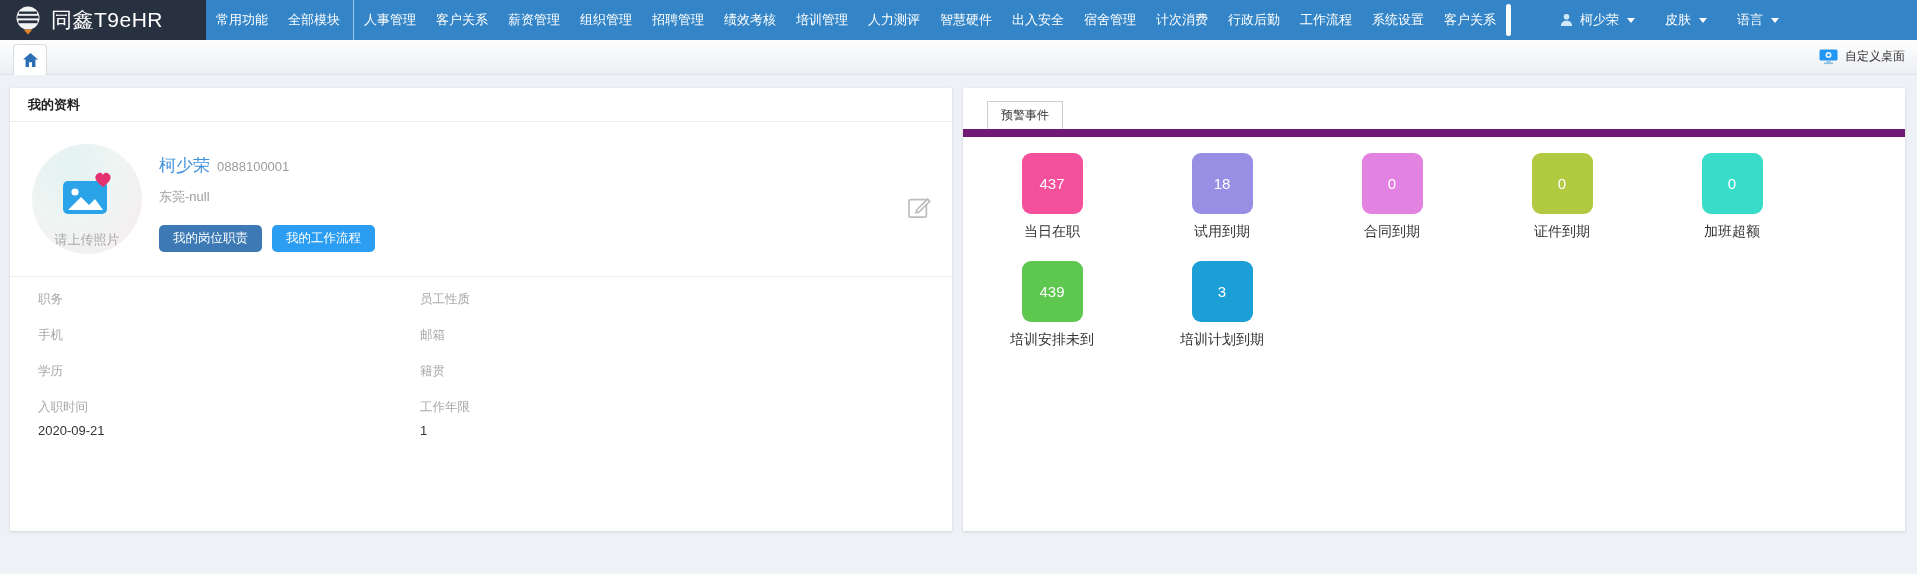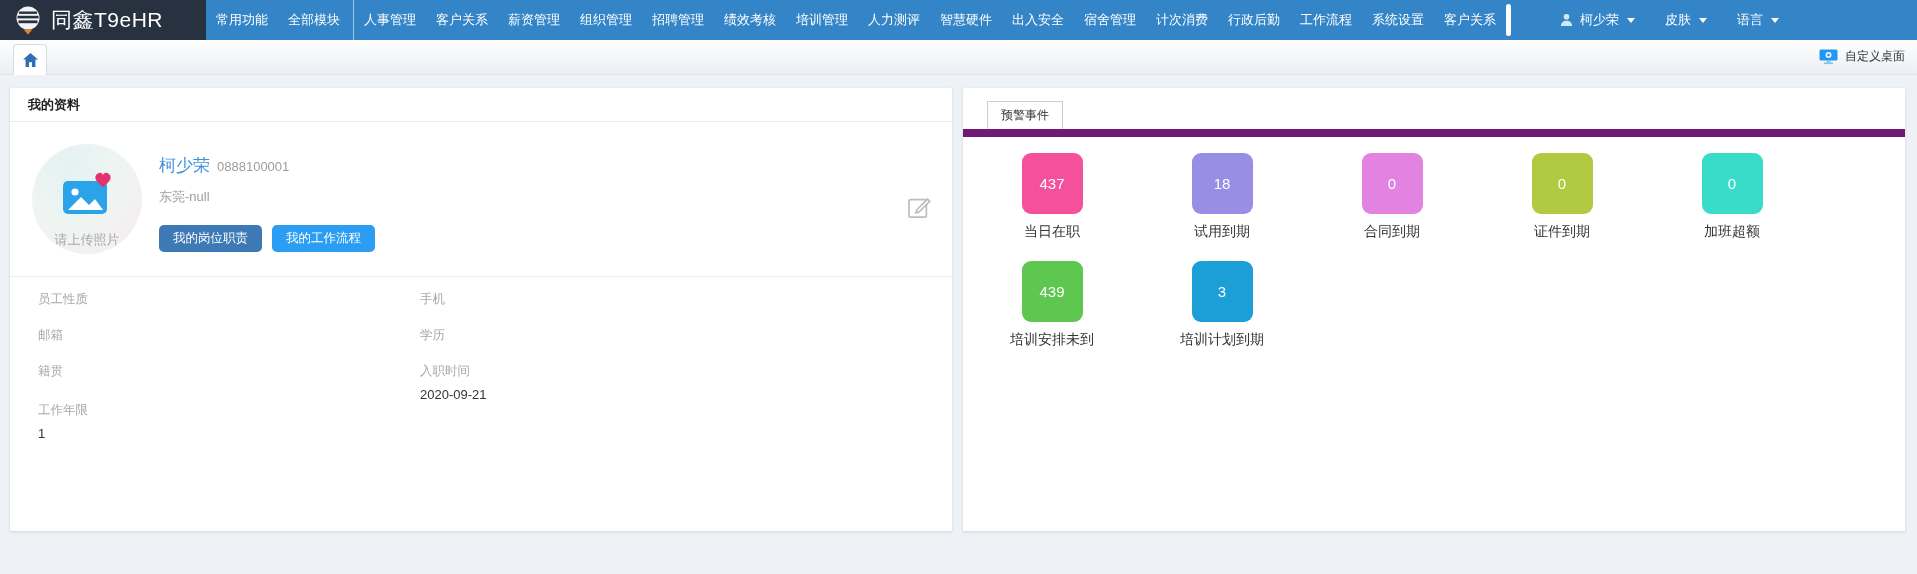--- a/index.html
+++ b/index.html
@@ -201,20 +201,24 @@
           <rect x="3.5" y="5" width="15.5" height="15.5" rx="1.5"></rect>
           <path d="M10.5 14 L20 4.5 L22 6.5 L12.5 16 L9.8 16.7 Z" fill="#ffffff"></path>
         </svg>
       </span>
     </div>
 
     <div class="hr-divider"></div>
 
     <div class="fields">
 
+        <div class="field">
+          <div class="field-label">职务</div>
+          <div class="field-value"></div>
+        </div>
 
         <div class="field">
           <div class="field-label">员工性质</div>
           <div class="field-value"></div>
         </div>
 
         <div class="field">
           <div class="field-label">手机</div>
           <div class="field-value"></div>
         </div>

